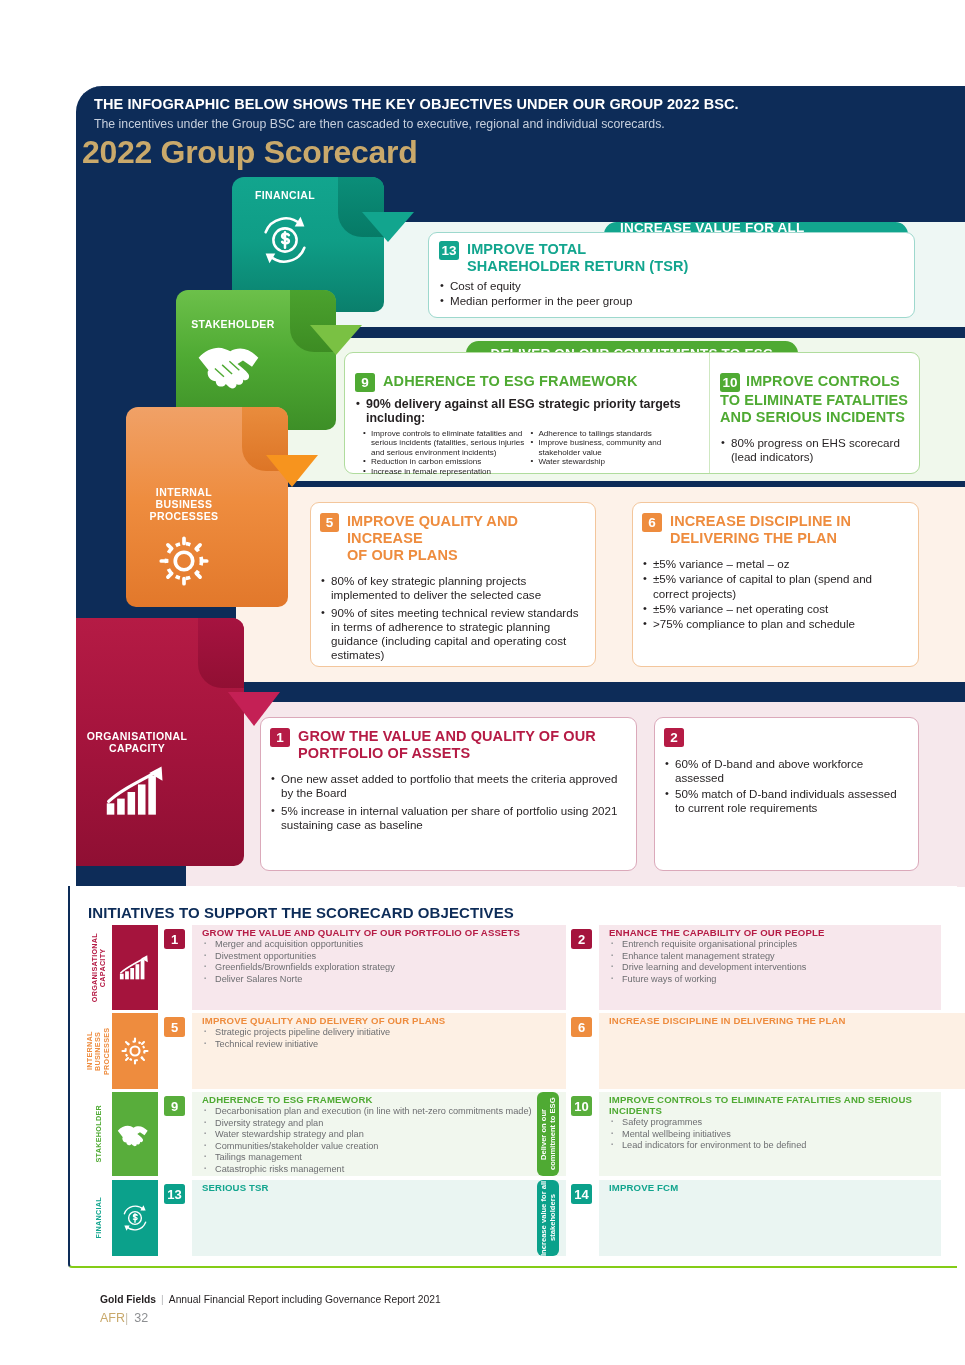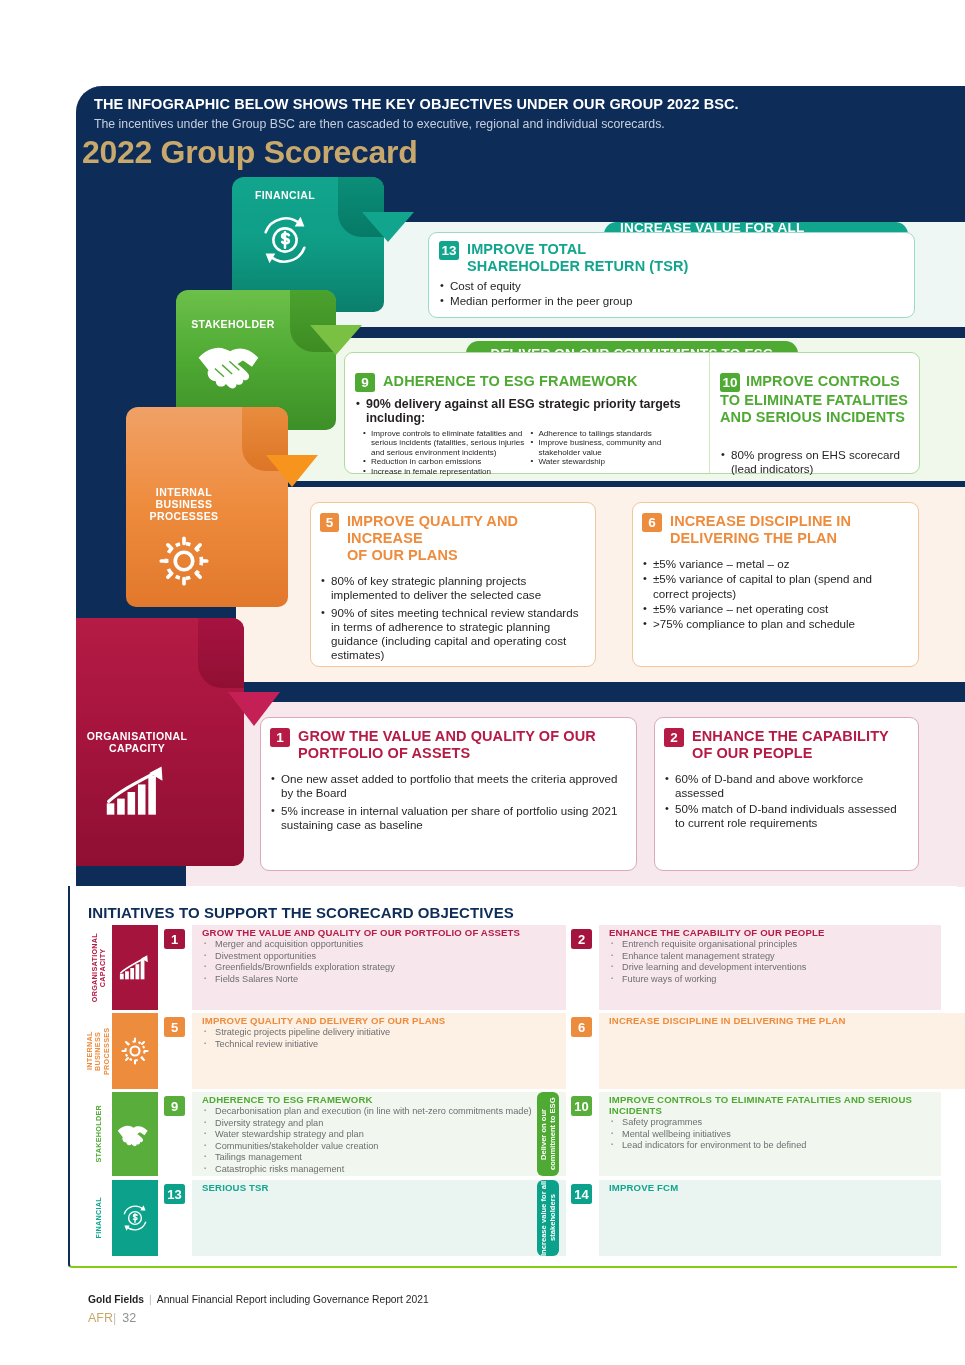--- a/index.html
+++ b/index.html
@@ -129,21 +129,21 @@
   .ibox h4 { font-size: 9.6px; font-weight: bold; letter-spacing: .15px; line-height: 11px; margin-bottom: 1px; }
   .ibox ul { list-style: none; }
   .ibox ul li { position: relative; padding-left: 13px; font-size: 9.2px; line-height: 11.6px; color: #6d6e71; }
   .ibox ul li:before { content: "\25AA"; position: absolute; left: 2px; top: -1px; font-size: 6px; color: #9a9b9e; }
   .vtab { position: absolute; width: 22px; height: 100%; border-radius: 6px;
     display: flex; align-items: center; justify-content: center; color: #fff; }
   .vtab span { writing-mode: vertical-rl; transform: rotate(180deg);
     font-size: 7.6px; font-weight: bold; line-height: 9px; text-align: center; }
 
   
-  .footer { position: absolute; left: 88px; top: 1294px; }
+  .footer { position: absolute; left: 100px; top: 1294px; }
   .f1 { font-size: 10.3px; color: #231f20; }
   .f1 b { font-weight: bold; }
   .f1 .sep { color: #b6b7ba; margin: 0 5px; }
   .f2 { margin-top: 6px; font-size: 12.5px; color: #c9a96b; }
   .f2 .pg { color: #8d8f92; margin-left: 6px; }
 </style>
 </head>
 <body>
 
 <div class="page">
@@ -269,21 +269,21 @@
       <div style="display:flex; gap:6px;">
         <div class="num n-green">10</div>
         <div class="card-title t-green">
           <div>IMPROVE CONTROLS</div>
         </div>
       </div>
       <div class="card-title t-green">
         <div>TO ELIMINATE FATALITIES</div>
         <div>AND SERIOUS INCIDENTS</div>
       </div>
-      <ul class="bl" style="margin-top:22px;">
+      <ul class="bl" style="margin-top:10px;">
         <li>80% progress on EHS scorecard (lead indicators)</li>
       </ul>
     </div>
   </div>
 
   <div class="card card-orange" style="left:310px; top:502px; width:286px; height:165px;">
     <div style="padding:10px 10px 0 9px;">
       <div style="display:flex; gap:8px;">
         <div class="num n-orange">5</div>
         <div class="card-title t-orange">
@@ -329,24 +329,20 @@
         <li style="margin-bottom:3px;">One new asset added to portfolio that meets the criteria approved by the Board</li>
         <li>5% increase in internal valuation per share of portfolio using 2021 sustaining case as baseline</li>
       </ul>
     </div>
   </div>
 
   <div class="card card-crimson" style="left:654px; top:717px; width:265px; height:154px;">
     <div style="padding:10px 10px 0 9px;">
       <div style="display:flex; gap:8px;">
         <div class="num n-crimson">2</div>
-        <div class="card-title t-crimson">
-          <div>ENHANCE THE CAPABILITY</div>
-          <div>OF OUR PEOPLE</div>
-        </div>
       </div>
       <ul class="bl" style="margin-top:10px;">
         <li>60% of D-band and above workforce assessed</li>
         <li>50% match of D-band individuals assessed to current role requirements</li>
       </ul>
     </div>
   </div>
 
   <div class="init-wrap">
     <div class="init-title">INITIATIVES TO SUPPORT THE SCORECARD OBJECTIVES</div>
@@ -369,21 +365,21 @@
           <polygon points="62,3 63,18 49,10"></polygon>
         </svg>
       </div>
       <div class="ibadge" style="background:#a5143d;">1</div>
       <div class="ibox" style="left:104px; width:374px; background:#f7e7ec;">
         <h4 style="color:#b51b45;">GROW THE VALUE AND QUALITY OF OUR PORTFOLIO OF ASSETS</h4>
         <ul>
           <li>Merger and acquisition opportunities</li>
           <li>Divestment opportunities</li>
           <li>Greenfields/Brownfields exploration strategy</li>
-          <li>Fields Salares Norte</li>
+          <li>Deliver Salares Norte</li>
         </ul>
       </div>
       <div class="ibadge" style="left:483px; background:#a5143d;">2</div>
       <div class="ibox" style="left:511px; width:342px; background:#f7e7ec;">
         <h4 style="color:#b51b45;">ENHANCE THE CAPABILITY OF OUR PEOPLE</h4>
         <ul>
           <li>Entrench requisite organisational principles</li>
           <li>Enhance talent management strategy</li>
           <li>Drive learning and development interventions</li>
           <li>Future ways of working</li>

